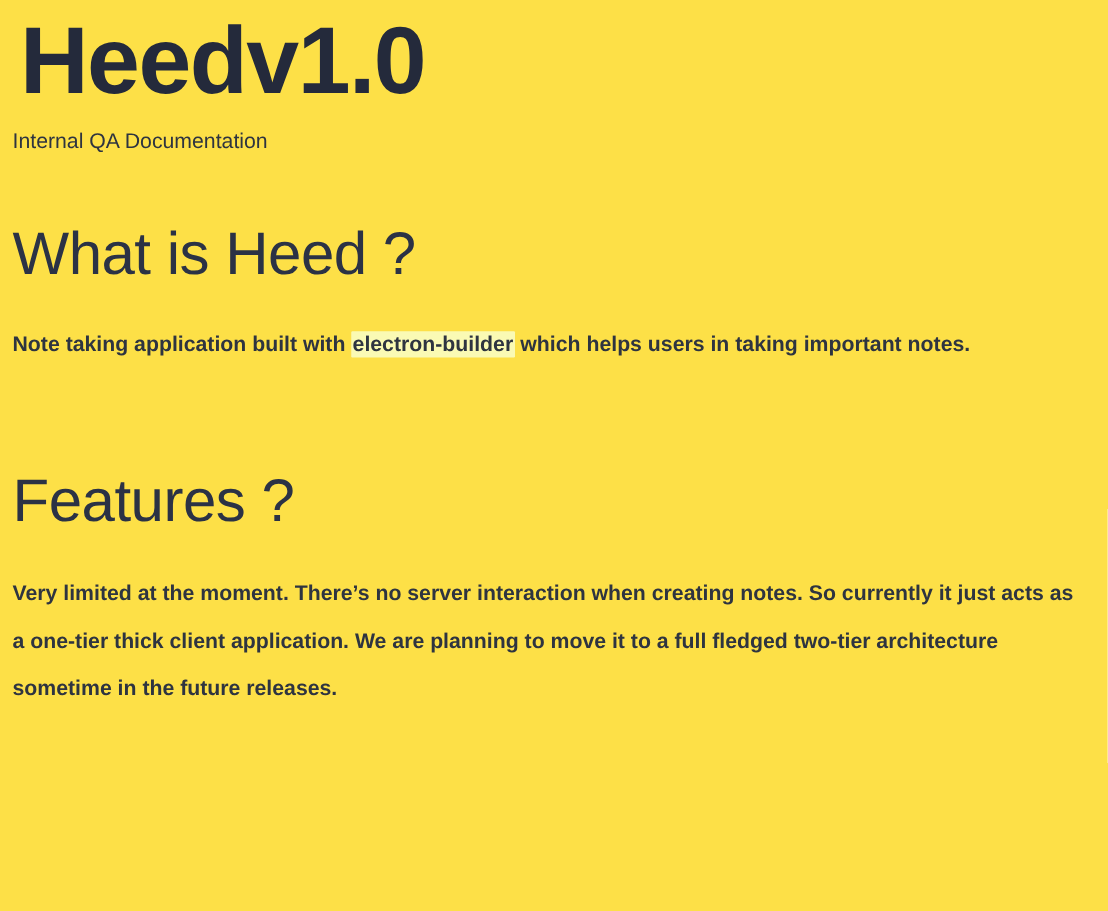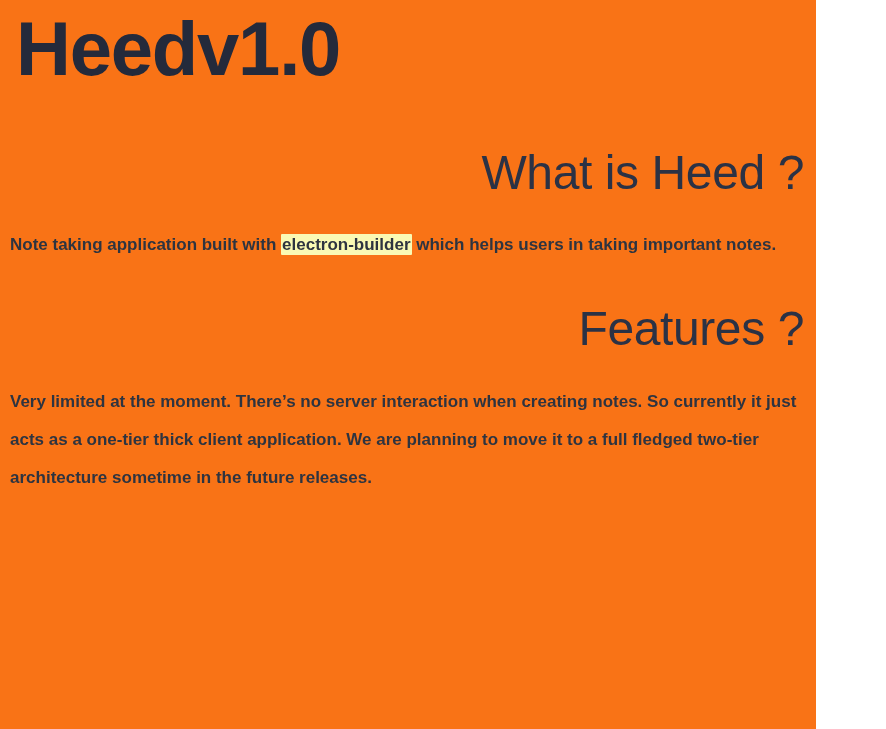--- a/index.html
+++ b/index.html
@@ -11,23 +11,23 @@
   body {
     width: 886px;
     height: 729px;
     overflow: hidden;
     font-family: "Liberation Sans", "DejaVu Sans", sans-serif;
     -webkit-font-smoothing: antialiased;
   }
 
   .page {
     box-sizing: border-box;
-    width: 816px;
+    width: 886px;
     min-height: 729px;
-    background: #f97316;
+    background: #fde047;
     padding: 0 12px 0 10px;
   }
 
   
   .masthead {
     padding-top: 4px;
   }
   .doc-title {
     margin: 0;
     padding: 0 0 0 6px;
@@ -45,31 +45,30 @@
     line-height: 1.35;
     font-weight: 400;
     color: #2e3440;
   }
 
   
   .section {
     margin-top: 52px;
   }
   .section + .section {
-    margin-top: 38px;
+    margin-top: 80px;
   }
   .section-heading {
     margin: 0;
     padding: 0;
     font-size: 48px;
     line-height: 1.12;
     font-weight: 400;
     letter-spacing: -0.4px;
     color: #2b3245;
-    text-align: right;
   }
   .section-body {
     margin: 27px 0 0 0;
     padding: 0;
     font-size: 17px;
     line-height: 38px;
     font-weight: 700;
     color: #2e3440;
     max-width: 862px;
   }
@@ -82,20 +81,21 @@
     border-radius: 1px;
   }
 </style>
 </head>
 <body>
 
 <div class="page">
 
   <header class="masthead">
     <h1 class="doc-title">Heedv1.0</h1>
+    <p class="doc-subtitle">Internal QA Documentation</p>
   </header>
 
   <section class="section">
     <h2 class="section-heading">What is Heed ?</h2>
     <p class="section-body">
       <span>Note taking application built with </span><span class="hl">electron-builder</span><span> which helps users in taking important notes.</span>
     </p>
   </section>
 
   <section class="section">

